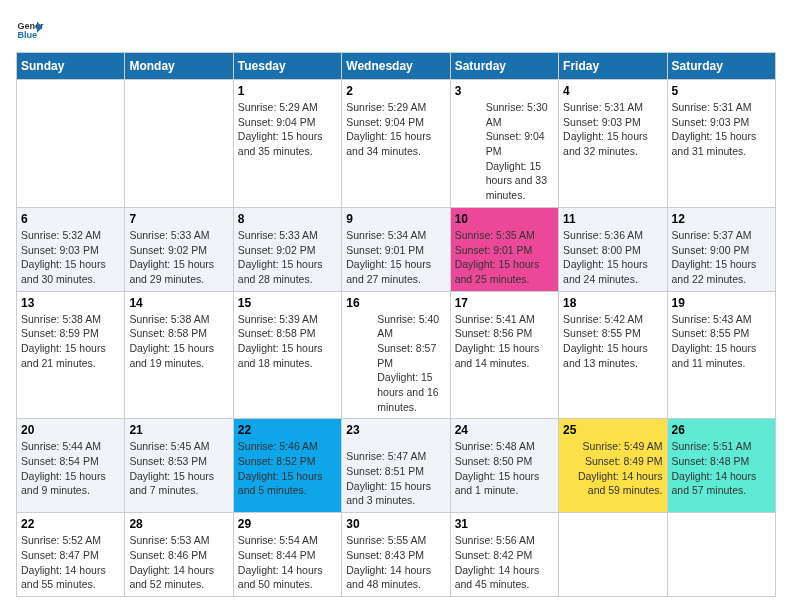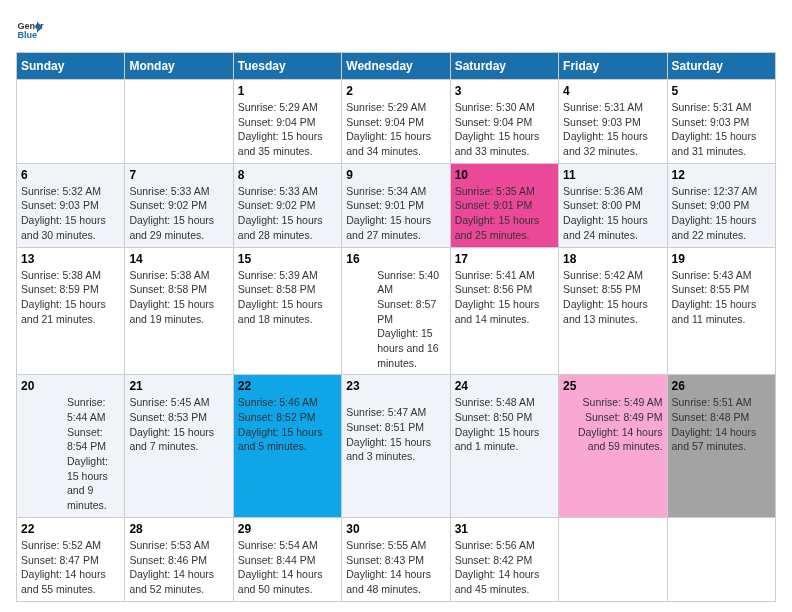--- a/index.html
+++ b/index.html
@@ -116,21 +116,21 @@
 Daylight: 15 hours and 35 minutes.</div>
         </td>
         <td>
           <span class="day-number">2</span>
           <div class="day-info" style="white-space: pre-line;">Sunrise: 5:29 AM
 Sunset: 9:04 PM
 Daylight: 15 hours and 34 minutes.</div>
         </td>
         <td>
           <span class="day-number">3</span>
-          <div class="day-info" style="white-space: pre-line;">Sunrise: 5:30 AM
+          <div class="day-info" style="white-space: pre-line; margin-left: 31px;">Sunrise: 5:30 AM
 Sunset: 9:04 PM
 Daylight: 15 hours and 33 minutes.</div>
         </td>
         <td>
           <span class="day-number">4</span>
           <div class="day-info" style="white-space: pre-line;">Sunrise: 5:31 AM
 Sunset: 9:03 PM
 Daylight: 15 hours and 32 minutes.</div>
         </td>
         <td>
@@ -172,21 +172,21 @@
 Daylight: 15 hours and 25 minutes.</div>
         </td>
         <td style="background: rgb(240, 244, 248);">
           <span class="day-number">11</span>
           <div class="day-info" style="white-space: pre-line;">Sunrise: 5:36 AM
 Sunset: 8:00 PM
 Daylight: 15 hours and 24 minutes.</div>
         </td>
         <td style="background: rgb(240, 244, 248);">
           <span class="day-number">12</span>
-          <div class="day-info" style="white-space: pre-line;">Sunrise: 12:37 AM
+          <div class="day-info" style="white-space: pre-line;">Sunrise: 5:37 AM
 Sunset: 9:00 PM
 Daylight: 15 hours and 22 minutes.</div>
         </td>
       </tr>
       <tr>
         <td>
           <span class="day-number">13</span>
           <div class="day-info" style="white-space: pre-line;">Sunrise: 5:38 AM
 Sunset: 8:59 PM
 Daylight: 15 hours and 21 minutes.</div>
@@ -224,21 +224,21 @@
         <td>
           <span class="day-number">19</span>
           <div class="day-info" style="white-space: pre-line;">Sunrise: 5:43 AM
 Sunset: 8:55 PM
 Daylight: 15 hours and 11 minutes.</div>
         </td>
       </tr>
       <tr>
         <td style="background: rgb(240, 244, 248);">
           <span class="day-number">20</span>
-          <div class="day-info" style="white-space: pre-line; margin-left: 46px;">Sunrise: 5:44 AM
+          <div class="day-info" style="white-space: pre-line;">Sunrise: 5:44 AM
 Sunset: 8:54 PM
 Daylight: 15 hours and 9 minutes.</div>
         </td>
         <td style="background: rgb(240, 244, 248);">
           <span class="day-number">21</span>
           <div class="day-info" style="white-space: pre-line;">Sunrise: 5:45 AM
 Sunset: 8:53 PM
 Daylight: 15 hours and 7 minutes.</div>
         </td>
         <td style="background: #0ea5e9;">
@@ -252,27 +252,27 @@
           <div class="day-info" style="white-space: pre-line; margin-top: 12px;">Sunrise: 5:47 AM
 Sunset: 8:51 PM
 Daylight: 15 hours and 3 minutes.</div>
         </td>
         <td style="background: rgb(240, 244, 248);">
           <span class="day-number">24</span>
           <div class="day-info" style="white-space: pre-line;">Sunrise: 5:48 AM
 Sunset: 8:50 PM
 Daylight: 15 hours and 1 minute.</div>
         </td>
-        <td style="background: #f9a8d4;">
+        <td style="background: #fde047;">
           <span class="day-number">25</span>
           <div class="day-info" style="white-space: pre-line; text-align: right;">Sunrise: 5:49 AM
 Sunset: 8:49 PM
 Daylight: 14 hours and 59 minutes.</div>
         </td>
-        <td style="background: #a3a3a3;">
+        <td style="background: #5eead4;">
           <span class="day-number">26</span>
           <div class="day-info" style="white-space: pre-line;">Sunrise: 5:51 AM
 Sunset: 8:48 PM
 Daylight: 14 hours and 57 minutes.</div>
         </td>
       </tr>
       <tr>
         <td>
           <span class="day-number">22</span>
           <div class="day-info" style="white-space: pre-line;">Sunrise: 5:52 AM

